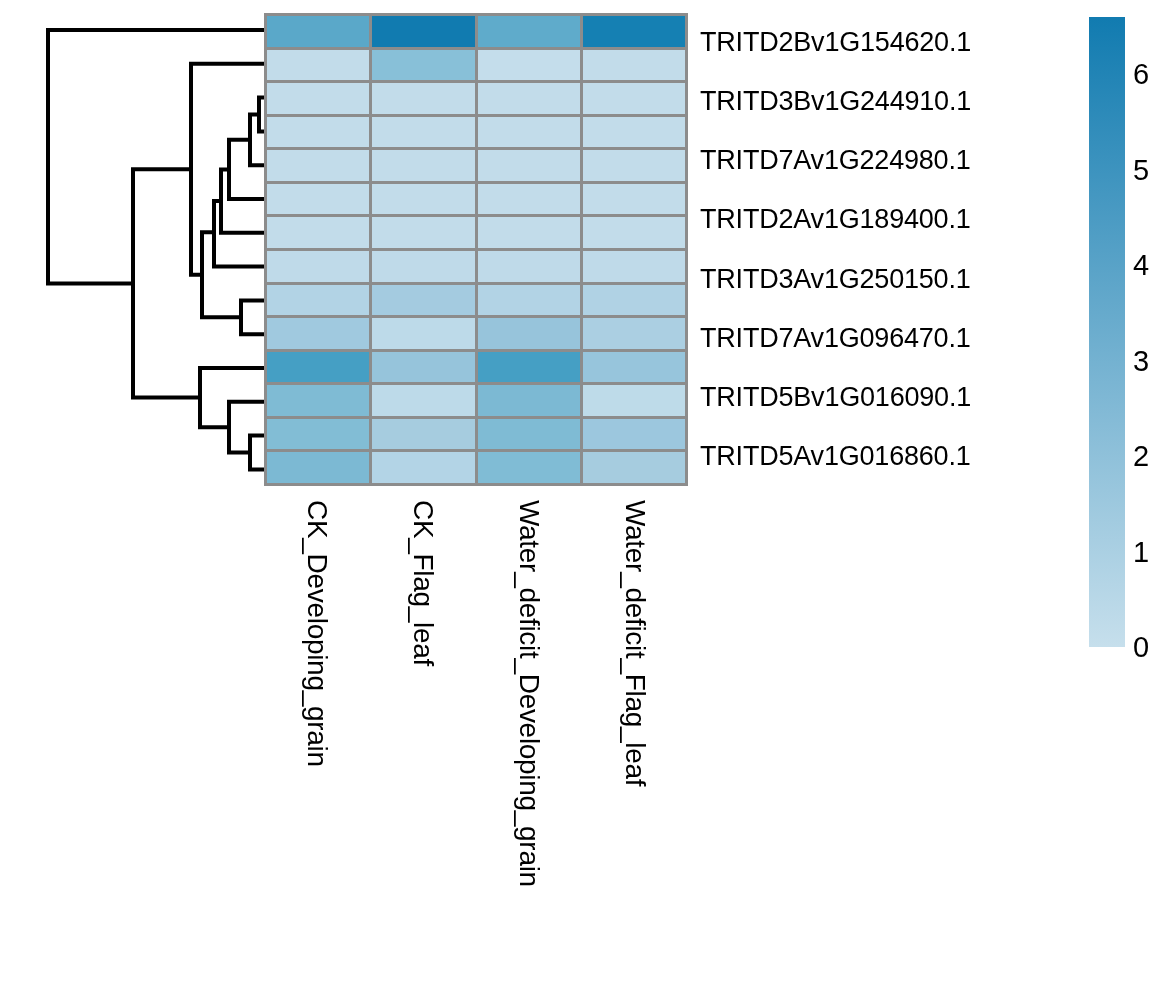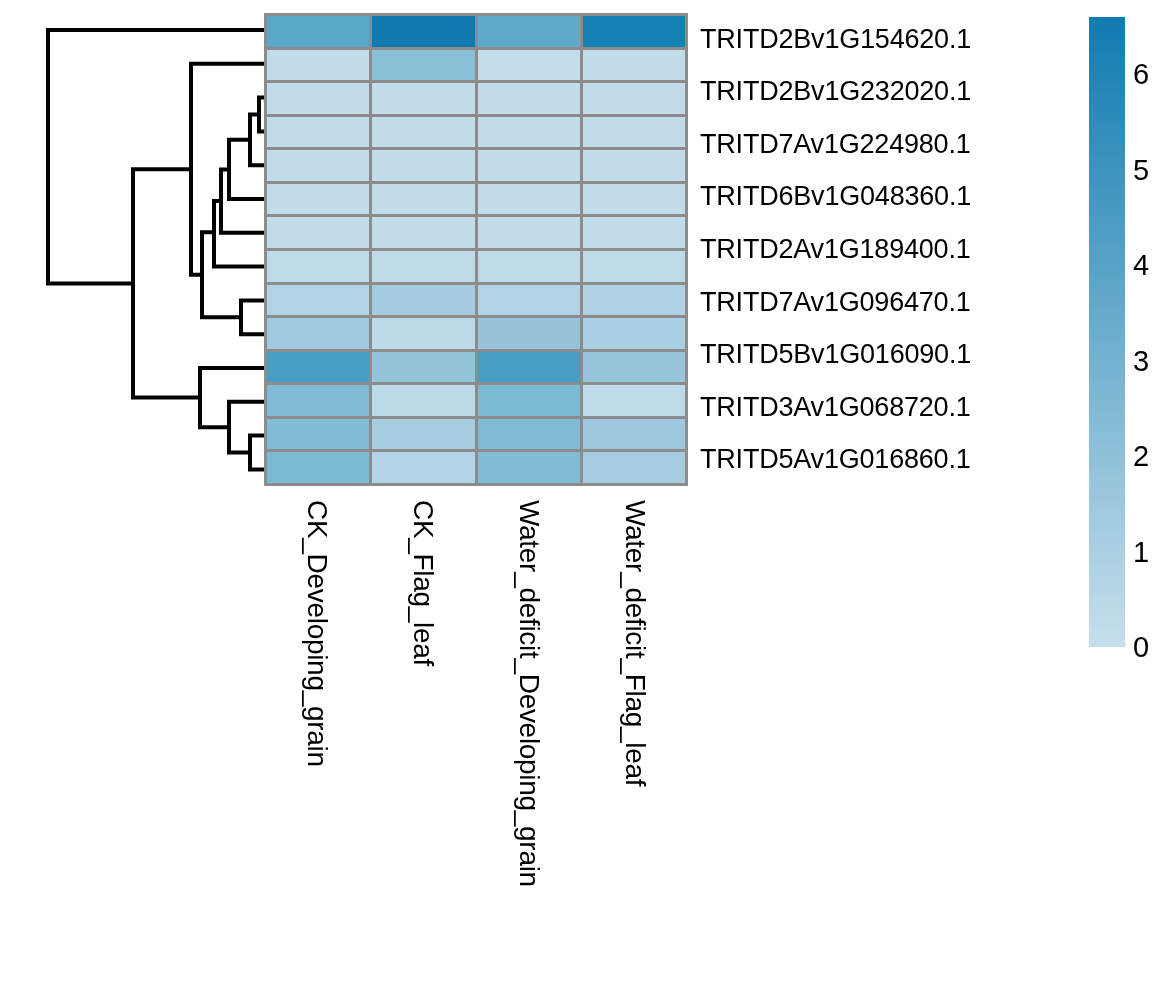--- a/index.html
+++ b/index.html
@@ -217,27 +217,26 @@
       <div class="cell" style="background: rgb(127, 187, 212);"></div>
       <div class="cell" style="background: rgb(156, 199, 222);"></div>
       <div class="cell" style="background: rgb(124, 185, 211);"></div>
       <div class="cell" style="background: rgb(179, 212, 230);"></div>
       <div class="cell" style="background: rgb(128, 188, 213);"></div>
       <div class="cell" style="background: rgb(166, 204, 223);"></div>
     </div>
 
   <div id="row-labels">
       <div class="row-label">TRITD2Bv1G154620.1</div>
-      <div class="row-label">TRITD2Bv1G232020.1</div>
+      <div class="row-label">TRITD3Bv1G244910.1</div>
       <div class="row-label">TRITD7Av1G224980.1</div>
-      <div class="row-label">TRITD6Bv1G048360.1</div>
       <div class="row-label">TRITD2Av1G189400.1</div>
+      <div class="row-label">TRITD3Av1G250150.1</div>
       <div class="row-label">TRITD7Av1G096470.1</div>
       <div class="row-label">TRITD5Bv1G016090.1</div>
-      <div class="row-label">TRITD3Av1G068720.1</div>
       <div class="row-label">TRITD5Av1G016860.1</div>
     </div>
 
   <div id="col-labels">
       <div class="col-label-slot" style="left: 0px;">
         <div class="col-label">CK_Developing_grain</div>
       </div>
       <div class="col-label-slot" style="left: 106px;">
         <div class="col-label">CK_Flag_leaf</div>
       </div>

